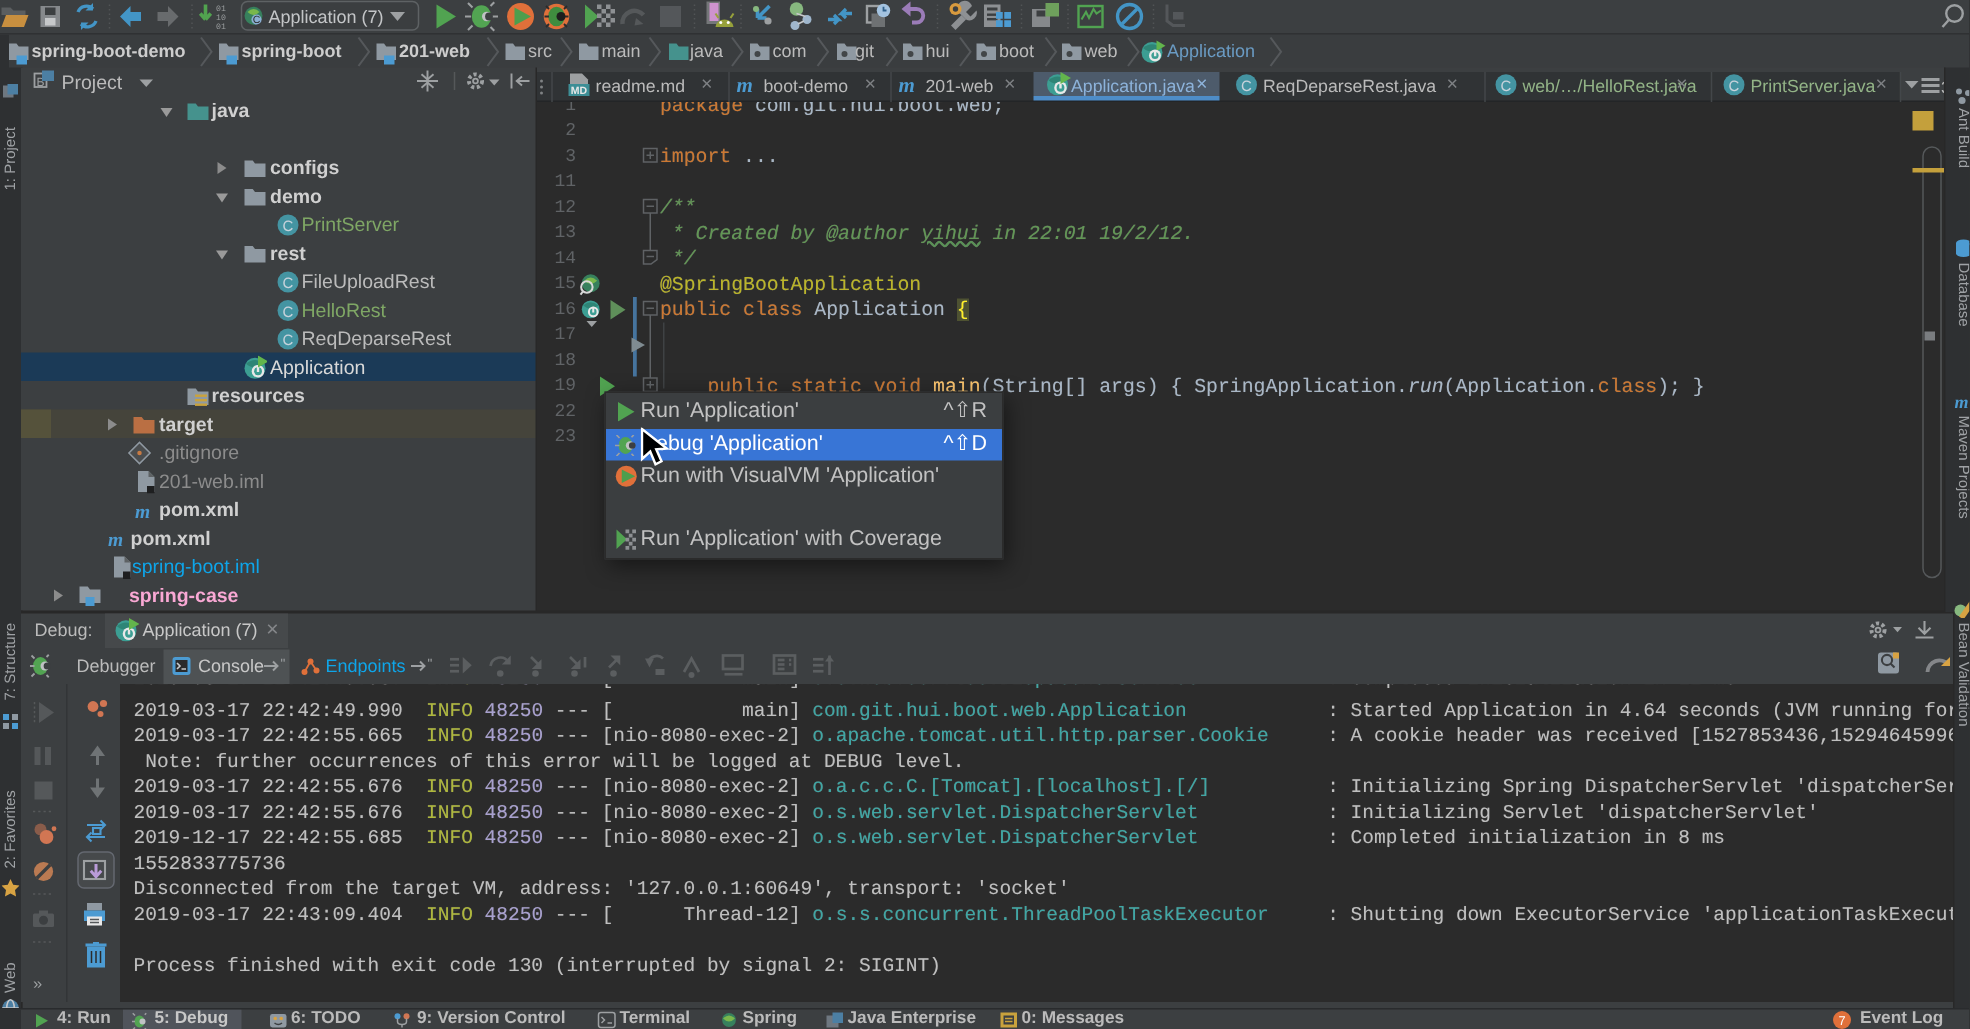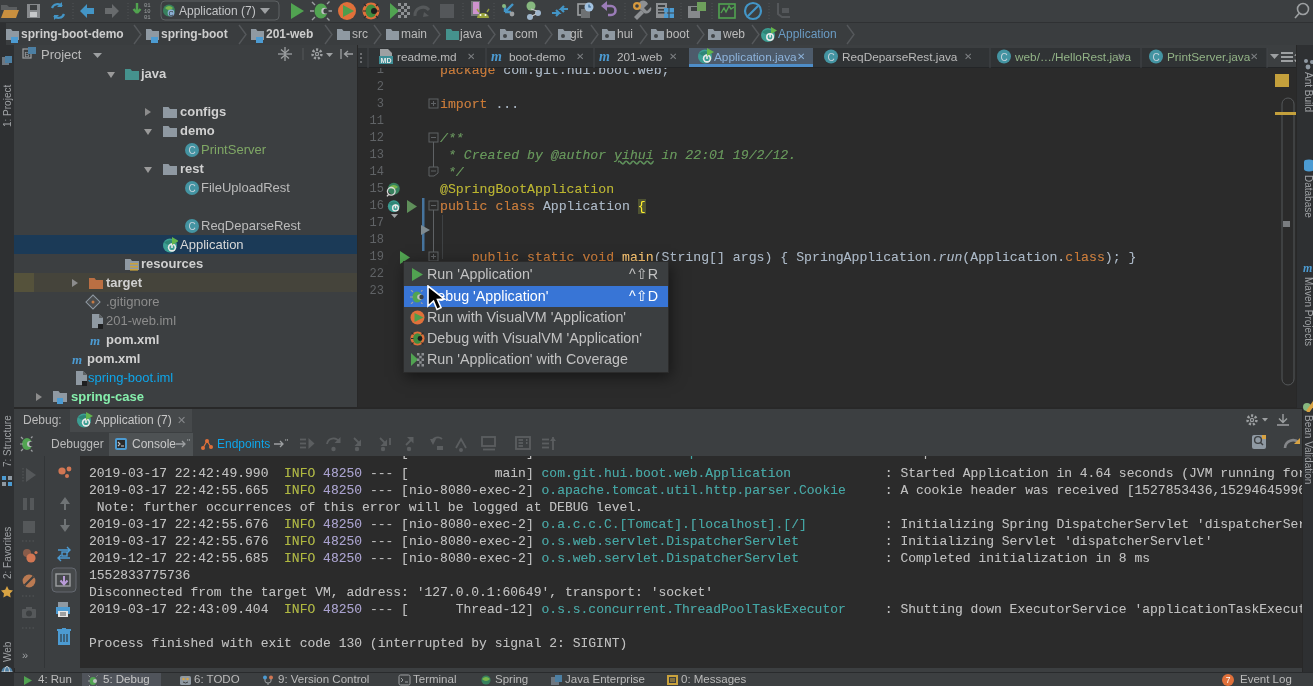--- a/index.html
+++ b/index.html
@@ -34,21 +34,21 @@
   .ann{color:#BBB529;}
   
   #rightbar{left:1296px;top:45px;width:17px;height:363px;background:#2E3032;border-left:1px solid #282828;}
   
   #debug{left:14px;top:408px;width:1288px;height:260px;background:#3C3F41;}
   #console{position:absolute;left:66px;top:48px;width:1222px;height:212px;background:#2B2B2B;overflow:hidden;}
   .con{position:absolute;left:9px;text-shadow:0 0 .6px rgba(200,200,200,.35);font-size:13px;line-height:17px;white-space:pre;color:#BFBFBF;font-family:"Liberation Mono",monospace;}
   .ifo{color:#AFB83C;} .pid{color:#A8A0CF;} .lgr{color:#3FA7A5;}
   
   #status{left:0;top:672px;width:1313px;height:14px;background:#3C3F41;border-top:1px solid #292B2D;font-size:11.5px;color:#BBBBBB;}
-  .sitem{position:absolute;top:0;height:14px;line-height:13px;white-space:nowrap;}
+  .sitem{position:absolute;top:0;height:14px;line-height:13px;white-space:nowrap;font-weight:bold;}
   
   #menu{left:403px;top:261px;width:264px;height:110px;background:#3B3E40;border:1px solid #2B2B2B;
         box-shadow:2px 4px 14px rgba(0,0,0,.5);font-size:14.3px;color:#C2C2C2;}
   .mitem{position:absolute;left:0;width:264px;height:21px;line-height:21px;white-space:nowrap;}
   .msc{position:absolute;right:10px;color:#C2C2C2;}
 </style>
 </head>
 <body>
 <div id="app">
   <svg width="0" height="0" style="position:absolute">
@@ -386,20 +386,26 @@
         </svg>
         <span style="position:absolute;left:187px">FileUploadRest</span>
       </div>
     <div class="trow" style="top:114px">
         <i class="arrow-d" style="left:130px"></i>
         <svg class="tico" style="left:148px" width="16" height="16">
           <use href="#fold"></use>
         </svg>
         <b style="position:absolute;left:166px;color:#D0D0D0">rest</b>
       </div>
+    <div class="trow" style="top:152px">
+        <svg class="tico" style="left:170px" width="16" height="16">
+          <use href="#cls"></use>
+        </svg>
+        <span style="position:absolute;left:187px;color:#7FA765">HelloRest</span>
+      </div>
     <div class="trow" style="top:171px">
         <svg class="tico" style="left:170px" width="16" height="16">
           <use href="#cls"></use>
         </svg>
         <span style="position:absolute;left:187px">ReqDeparseRest</span>
       </div>
     <div class="trow" style="top:190px;background:#1B3A57">
         <svg class="tico" style="left:148px" width="17" height="17">
           <use href="#springrun"></use>
         </svg>
@@ -447,21 +453,21 @@
         <svg class="tico" style="left:59px" width="16" height="16">
           <use href="#iml"></use>
         </svg>
         <span style="position:absolute;left:74px;color:#0ea5e9">spring-boot.iml</span>
       </div>
     <div class="trow" style="top:342px">
         <i class="arrow-r" style="left:22px"></i>
         <svg class="tico" style="left:38px" width="16" height="16">
           <use href="#foldmod"></use>
         </svg>
-        <b style="position:absolute;left:57px;color:#86efac">spring-case</b>
+        <b style="position:absolute;left:72px;color:#f9a8d4">spring-case</b>
       </div>
   </div>
   <div id="tabs" class="abs">
     <div style="position:absolute;left:0;top:3px;width:909px;height:20px;background:#303335"></div>
     <div style="position:absolute;left:331px;top:3px;width:124px;height:16px;background:#4D5B6B"></div>
     <div style="position:absolute;left:331px;top:19px;width:124px;height:4px;background:#4E8DC8"></div>
     <div style="position:absolute;left:0;bottom:0;width:938px;height:1px;background:#232527"></div>
     <svg width="938" height="23" style="position:absolute;left:0;top:0">
       <g stroke="#43474A">
           <line x1="10" y1="3" x2="10" y2="23"></line>
@@ -891,29 +897,20 @@
         <span style="position:absolute;left:23px">Debug 'Application'</span>
         <span class="msc" style="top:0;color:#FFFFFF">^⇧D</span>
       </div>
     <div class="mitem" style="top:45px">
         <svg width="15" height="15" style="position:absolute;left:6px;top:3px">
           <circle cx="7.5" cy="7.5" r="7" fill="#E0703A"></circle>
           <path d="M4.5 3 l9 4.5 -9 4.5 z" fill="#4D9E4D"></path>
         </svg>
         <span style="position:absolute;left:23px">Run with VisualVM 'Application'</span>
       </div>
-    <div class="mitem" style="top:66px">
-        <svg width="15" height="15" style="position:absolute;left:6px;top:3px">
-          <circle cx="7.5" cy="7.5" r="7" fill="#E0703A"></circle>
-          <ellipse cx="7.5" cy="7.5" rx="4.4" ry="5.2" fill="#3F8C3F"></ellipse>
-          <circle cx="10" cy="7.5" r="2.4" fill="#1E1E1E"></circle>
-          <path d="M3.5 3.5 l-2-2 M3.5 7.5 h-2.5 M3.5 11.5 l-2 2 M11.5 3.5 l2-2 M11.5 11.5 l2 2" stroke="#2B2B2B" stroke-width="1.1"></path>
-        </svg>
-        <span style="position:absolute;left:23px">Debug with VisualVM 'Application'</span>
-      </div>
     <div class="mitem" style="top:87px">
         <svg width="15" height="15" style="position:absolute;left:6px;top:3px">
           <path d="M1 1 l7 6.5 -7 6.5 z" fill="#51A351"></path>
           <g fill="#8D9093">
             <rect x="7" y="1" width="2.5" height="2.5"></rect>
             <rect x="11.5" y="1" width="2.5" height="2.5"></rect>
             <rect x="9.2" y="3.8" width="2.5" height="2.5"></rect>
             <rect x="7" y="6.5" width="2.5" height="2.5"></rect>
             <rect x="11.5" y="6.5" width="2.5" height="2.5"></rect>
             <rect x="9.2" y="9.2" width="2.5" height="2.5"></rect>

